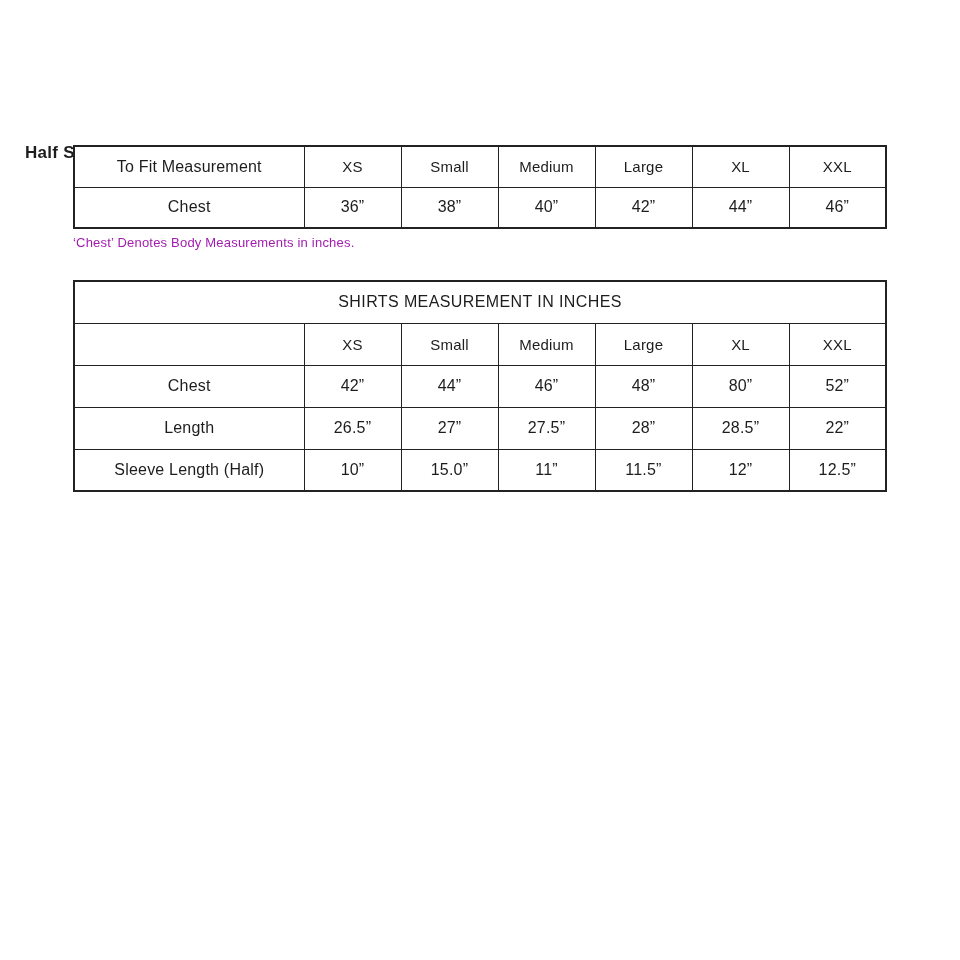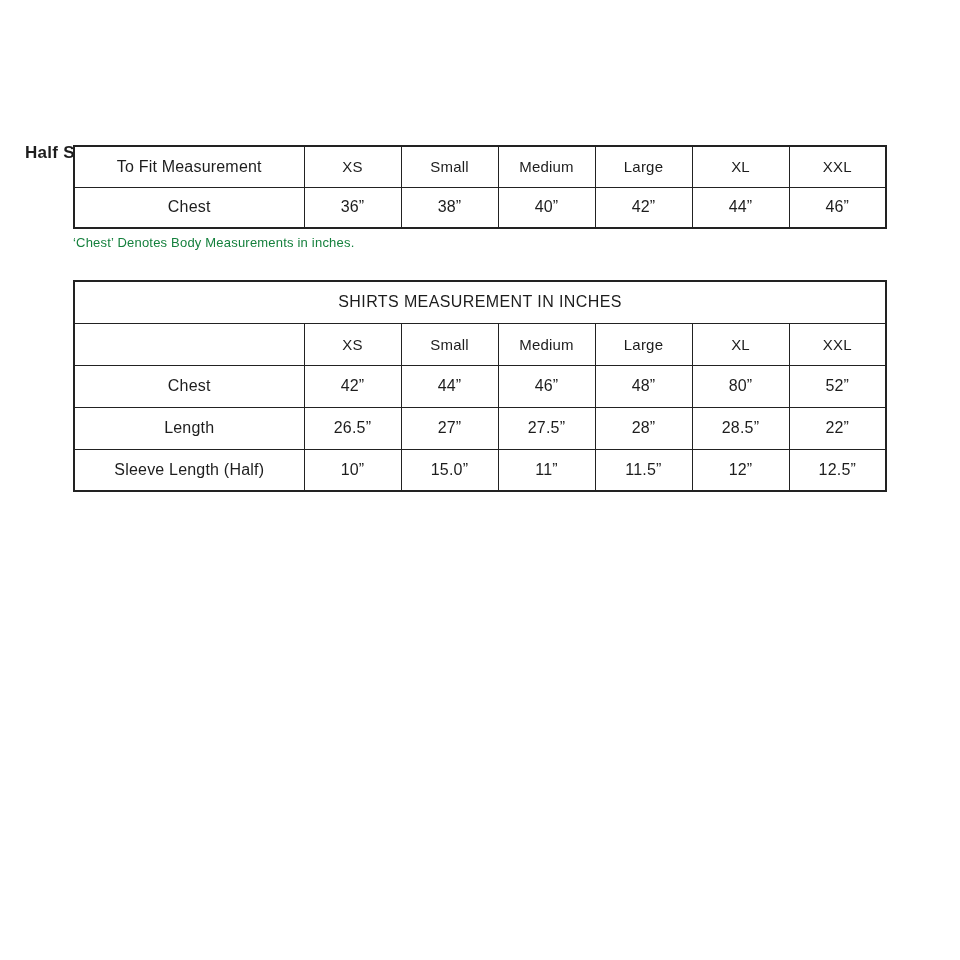--- a/index.html
+++ b/index.html
@@ -53,21 +53,21 @@
   .value-cell { font-size: 16px; }
   .span-title-cell {
     font-size: 16px;
     letter-spacing: 0.4px;
   }
   .footnote {
     position: absolute;
     top: 235px; left: 73px;
     font-size: 13px;
     letter-spacing: 0.2px;
-    color: #15803d;
+    color: #a21caf;
   }
   col.c-label { width: 230px; }
   col.c-size { width: 97px; }
 </style>
 </head>
 <body>
 
 <div class="page-title">
   <span>Half Shirts</span>
 </div>

